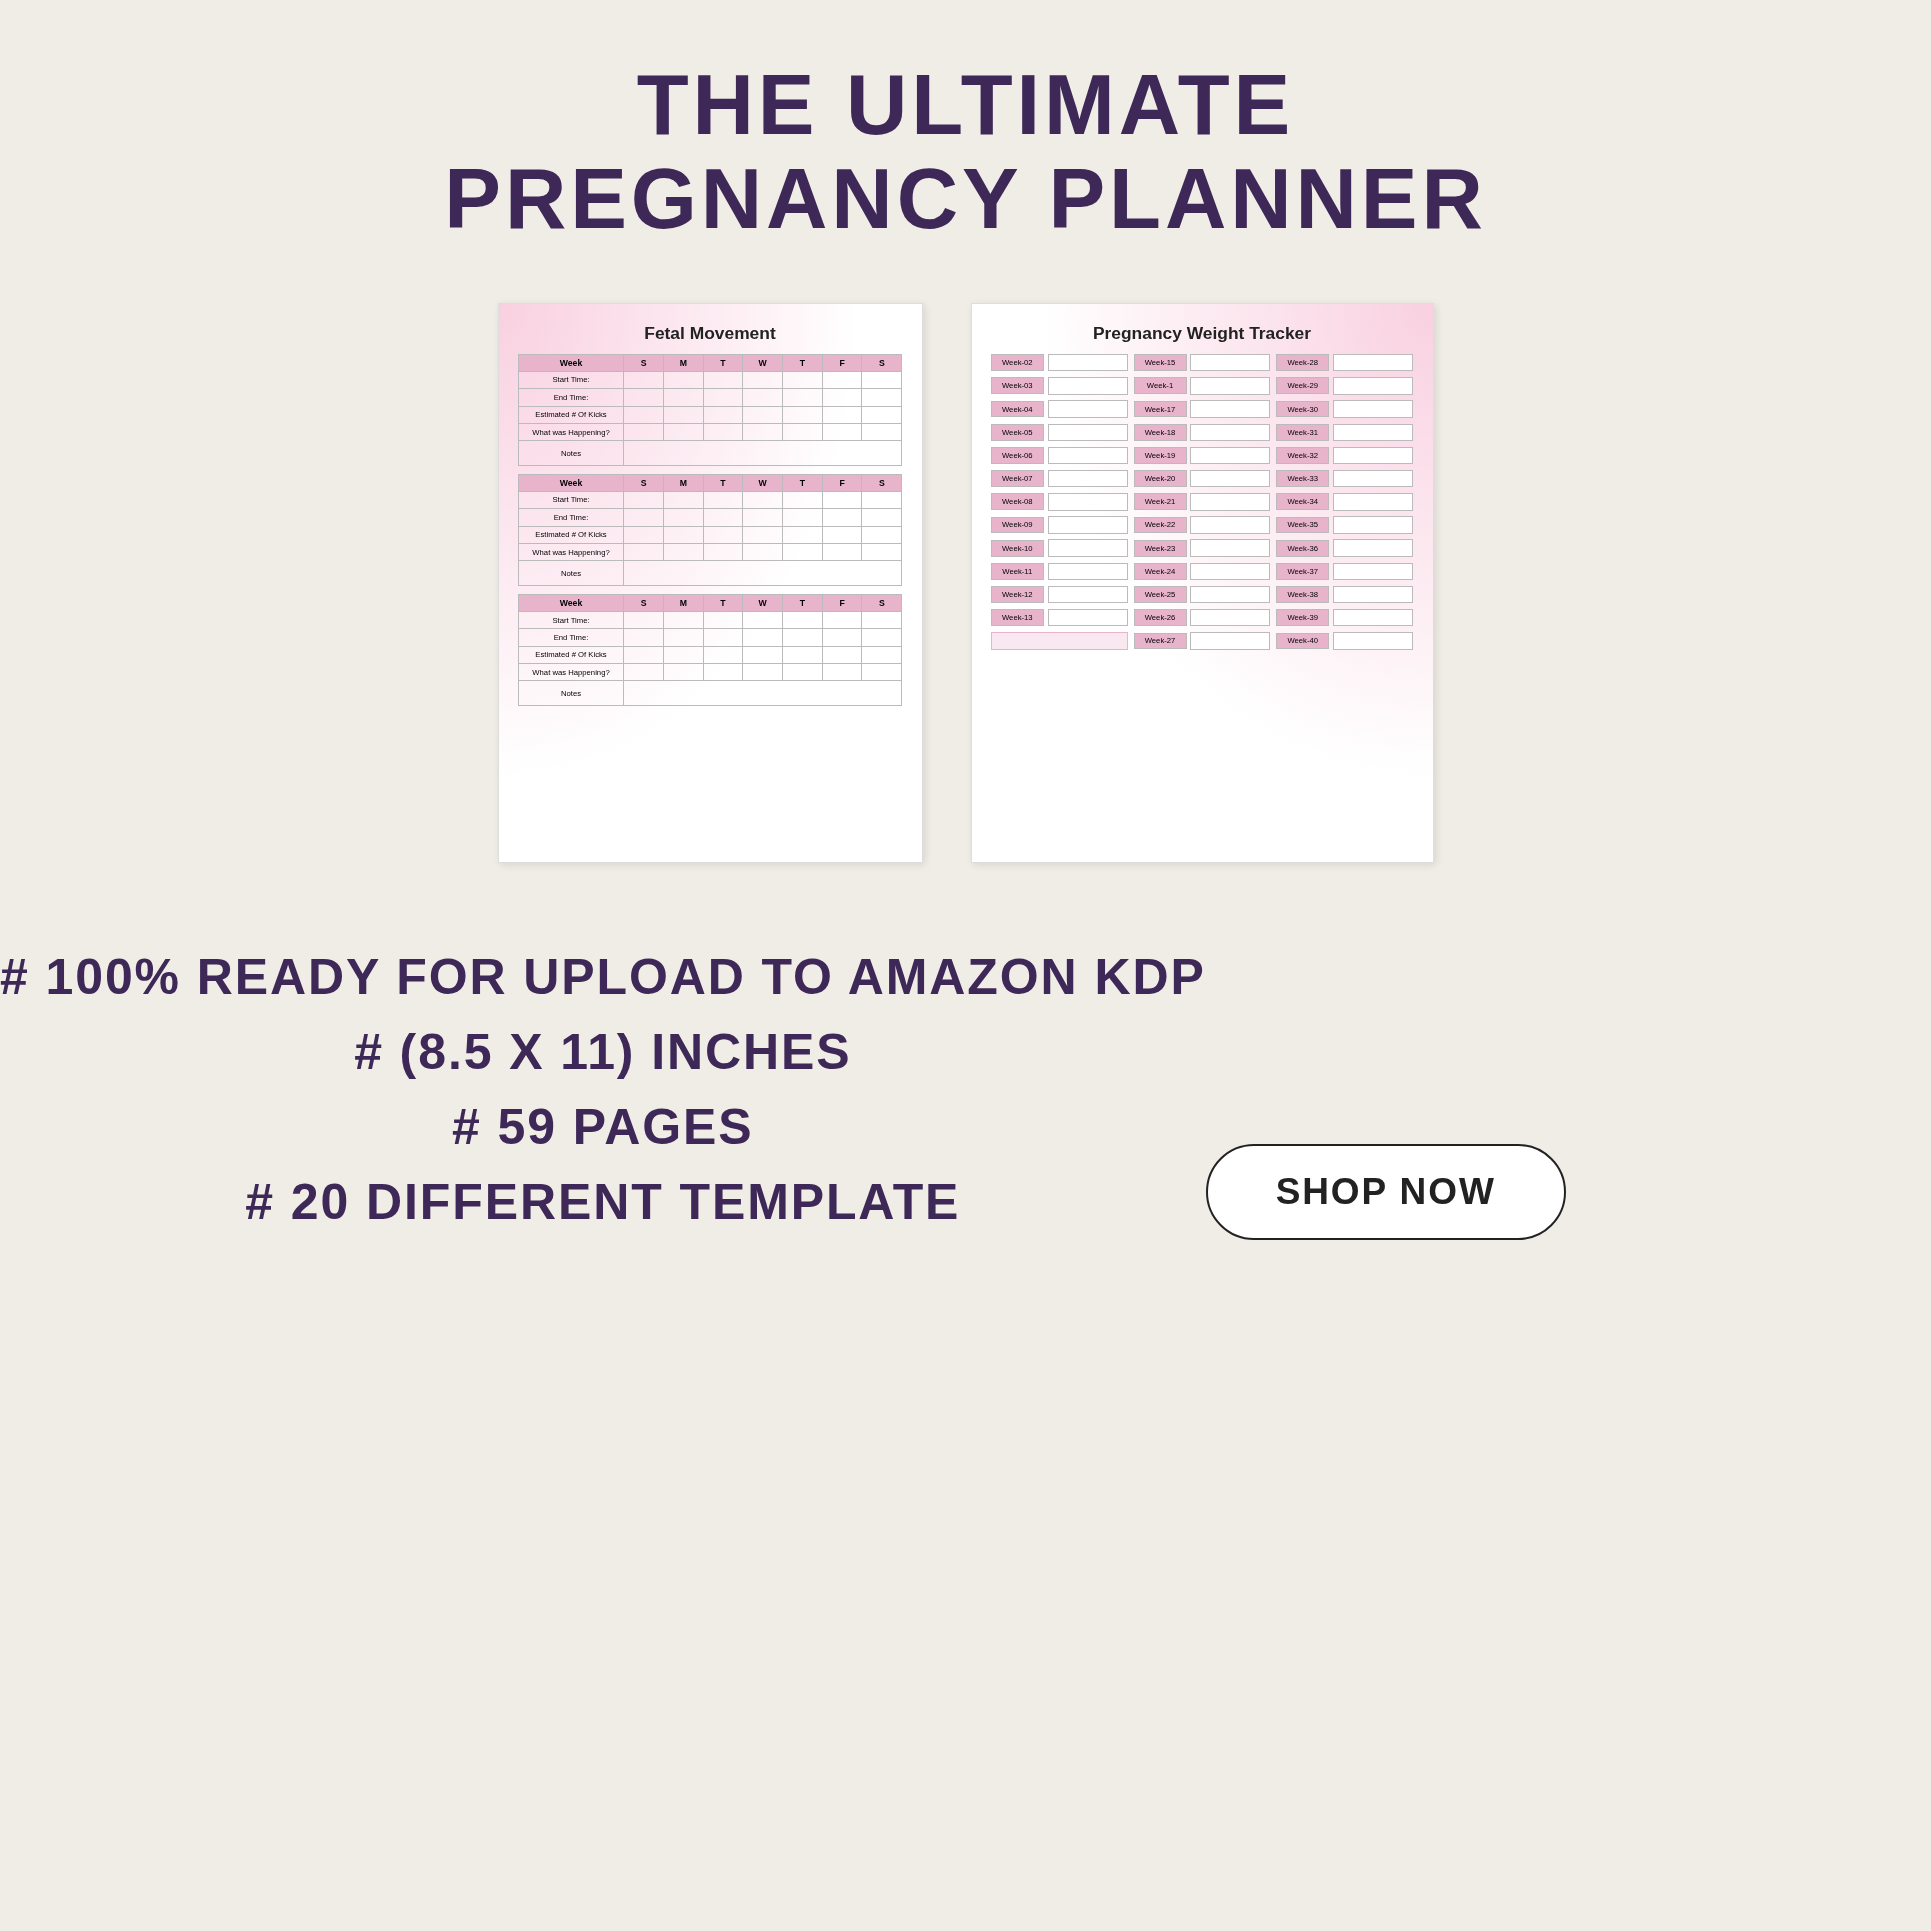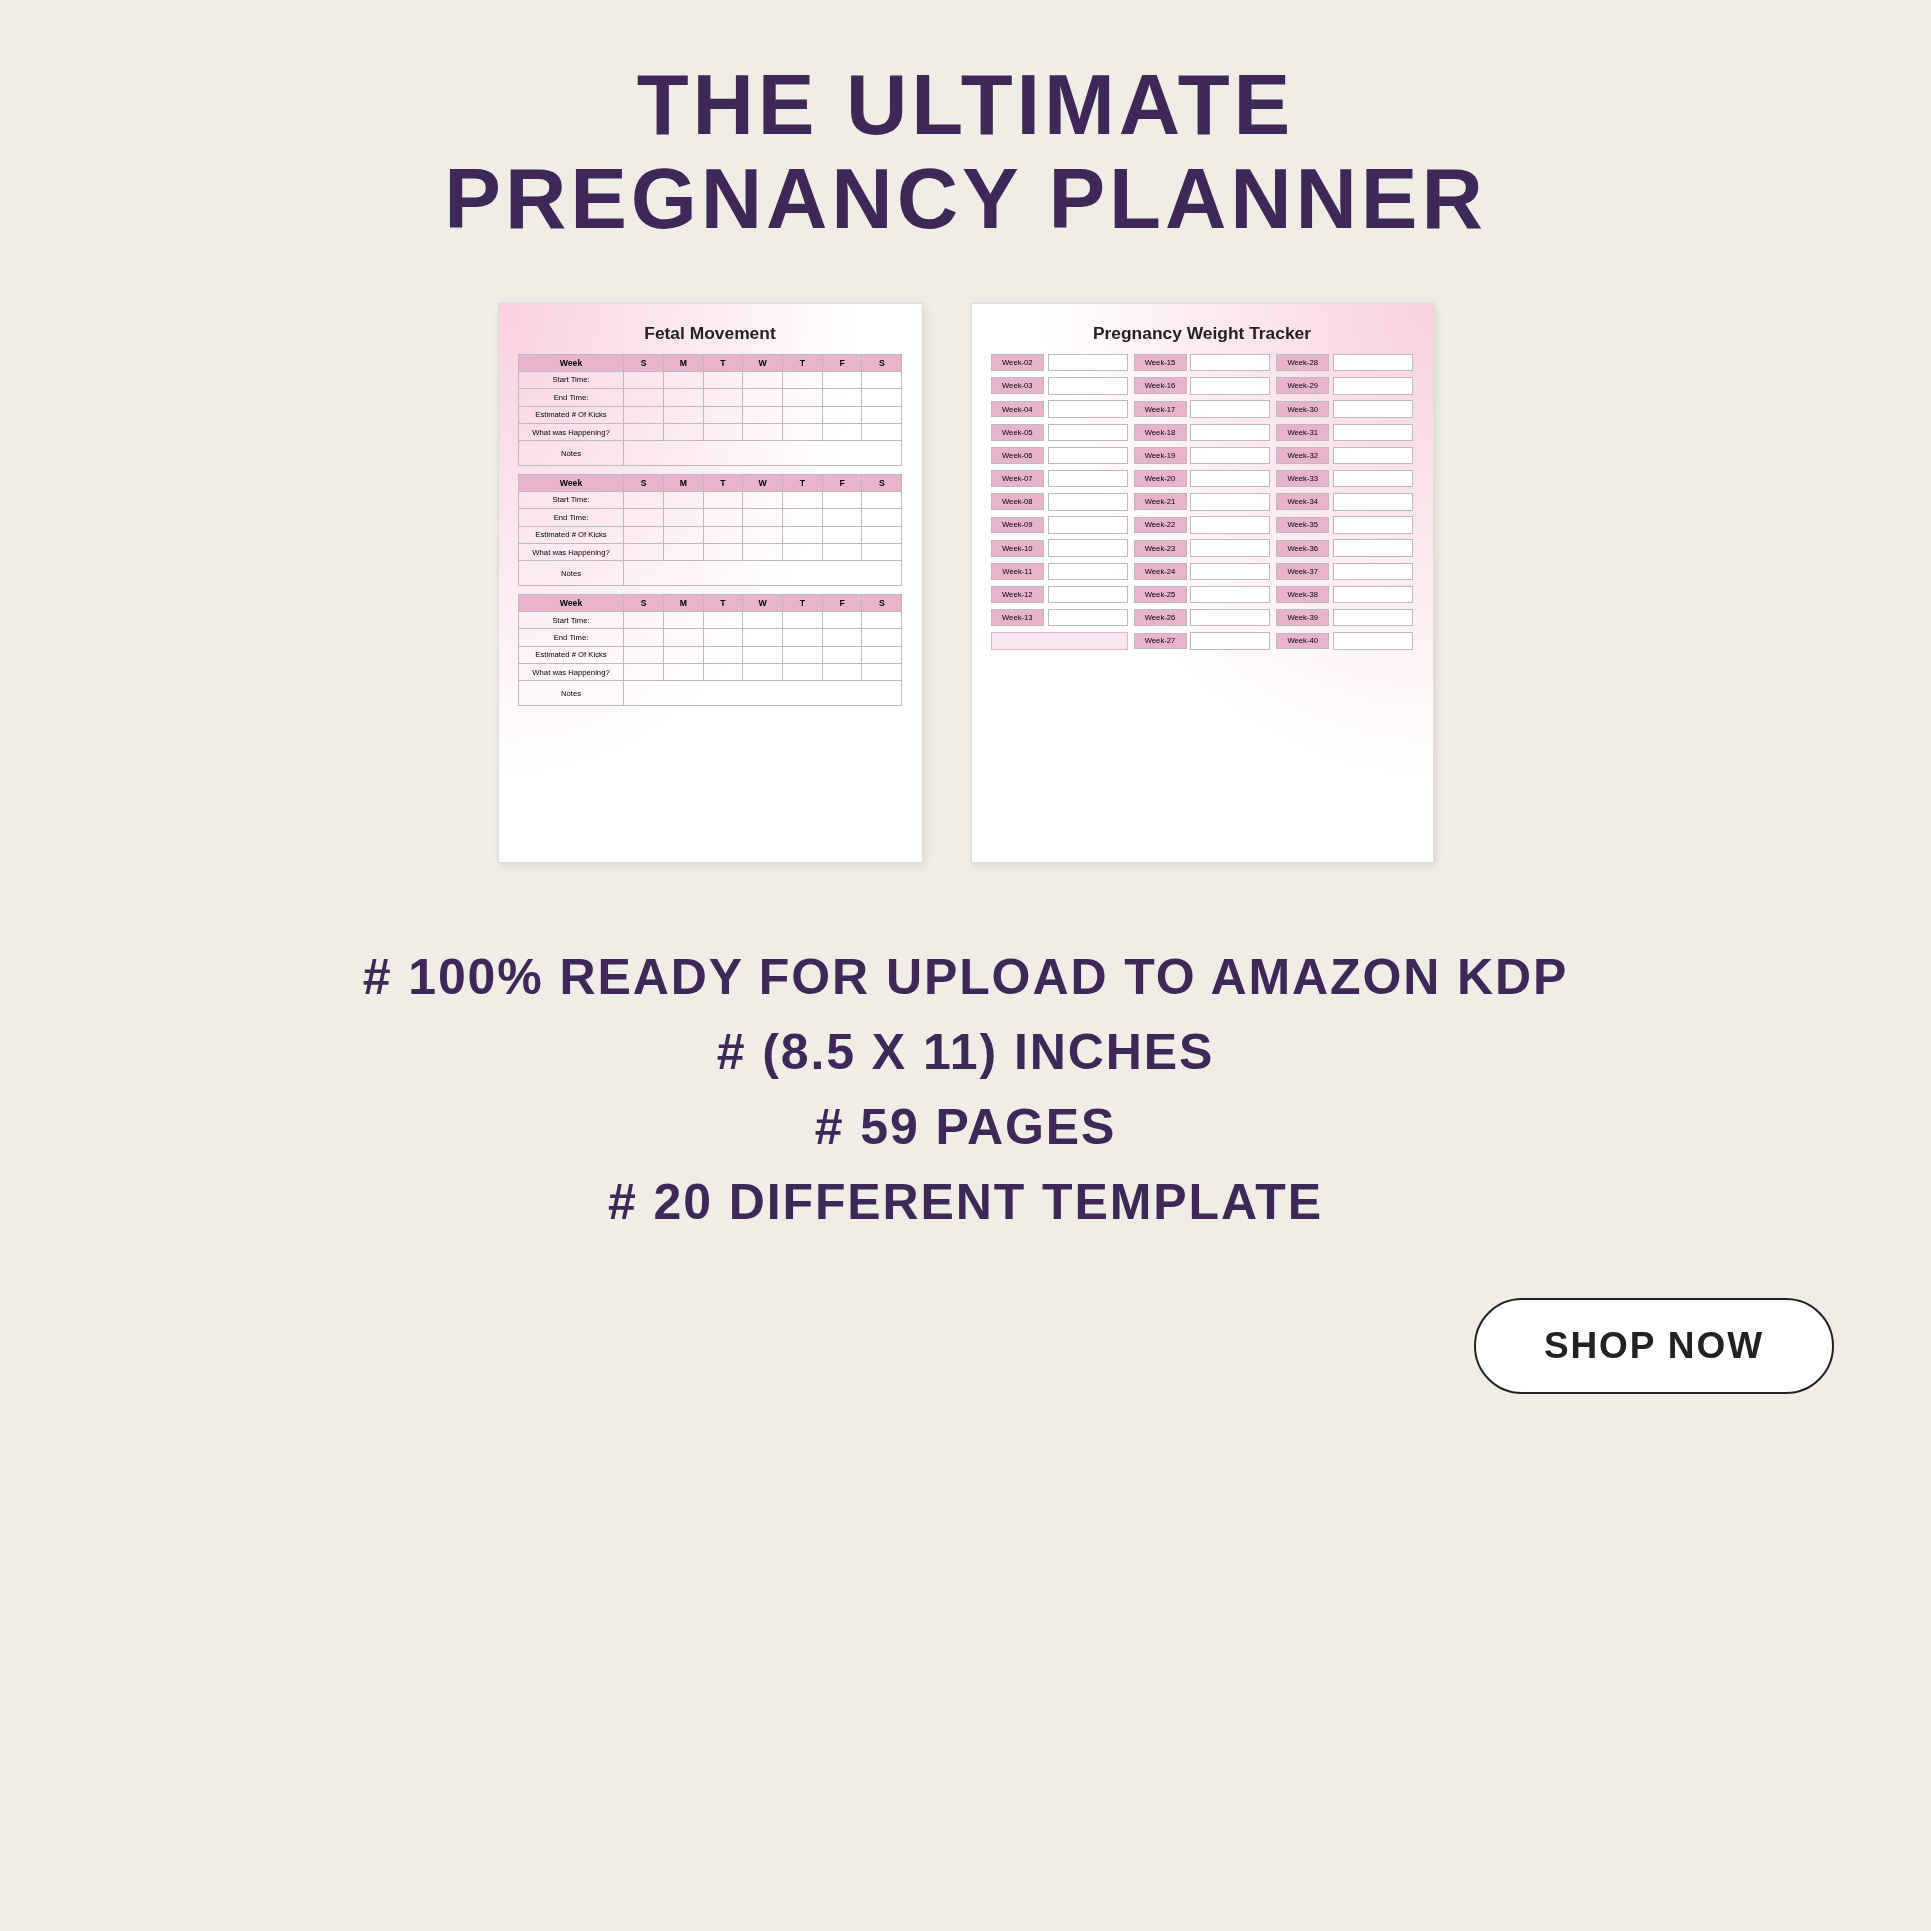--- a/index.html
+++ b/index.html
@@ -159,21 +159,21 @@
       font-weight: 800;
       color: #222;
       letter-spacing: 1.9px;
       cursor: pointer;
       text-transform: uppercase;
     }
 
     .bottom-section {
       width: 100%;
       display: flex;
-      flex-direction: column;
+      flex-direction: row;
       align-items: center;
     }
   </style>
 </head>
 <body>
 
 <div class="main-title">
   <div>THE ULTIMATE</div>
   <div>PREGNANCY PLANNER</div>
 </div>
@@ -381,21 +381,21 @@
         </div>
         <div class="weight-row">
           <div class="week-label">Week-28</div>
           <div class="week-input-box"></div>
         </div>
         <div class="weight-row">
           <div class="week-label">Week-03</div>
           <div class="week-input-box"></div>
         </div>
         <div class="weight-row">
-          <div class="week-label">Week-16</div>
+          <div class="week-label">Week-1</div>
           <div class="week-input-box"></div>
         </div>
         <div class="weight-row">
           <div class="week-label">Week-29</div>
           <div class="week-input-box"></div>
         </div>
         <div class="weight-row">
           <div class="week-label">Week-04</div>
           <div class="week-input-box"></div>
         </div>

